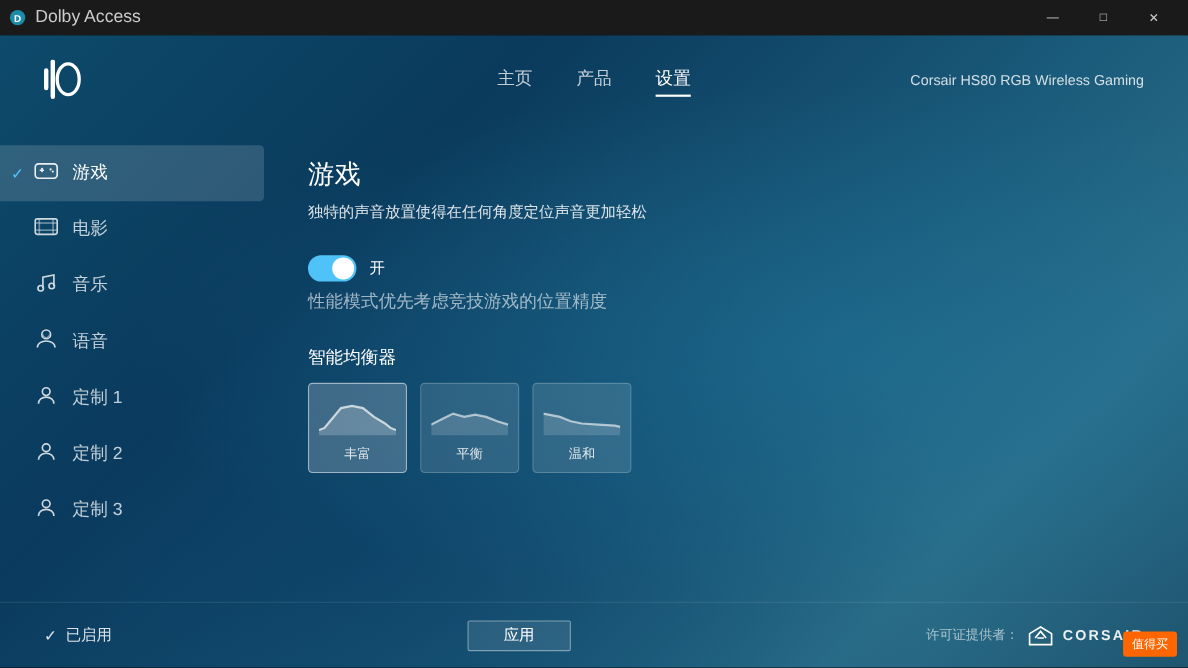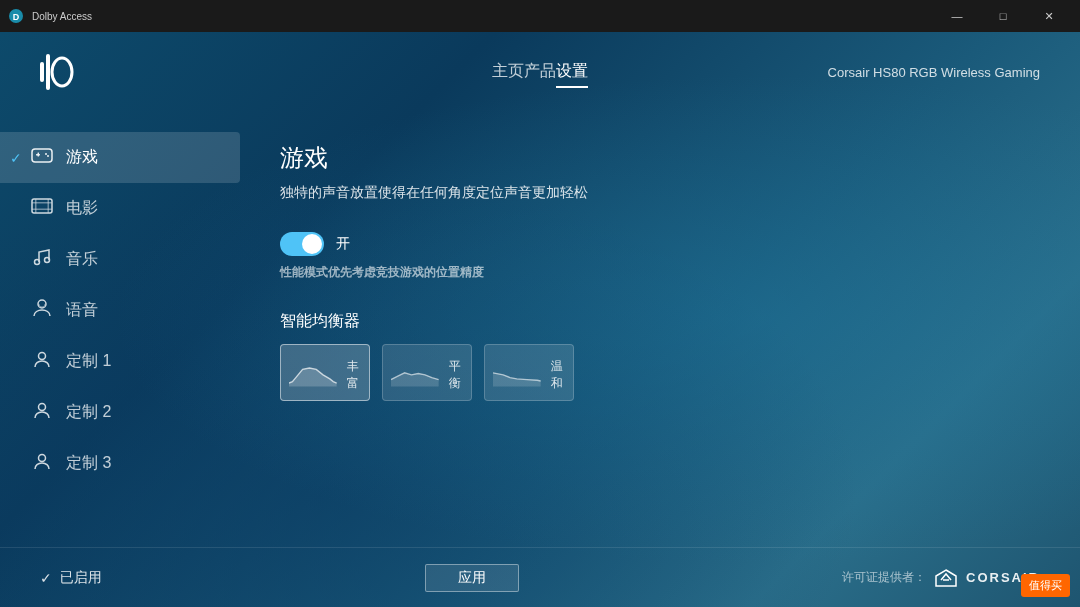--- a/index.html
+++ b/index.html
@@ -34,21 +34,21 @@
     .title-bar-icon {
       width: 16px;
       height: 16px;
       display: flex;
       align-items: center;
       justify-content: center;
     }
 
     .title-bar-title {
       color: #ccc;
-      font-size: 10px;
+      font-size: 16px;
     }
 
     .title-bar-controls {
       display: flex;
       align-items: center;
     }
 
     .title-btn {
       width: 46px;
       height: 32px;
@@ -100,20 +100,21 @@
       margin-right: auto;
     }
 
     .logo-icon {
       width: 36px;
       height: 36px;
     }
 
     .nav-links {
       display: flex;
+      gap: 40px;
       position: absolute;
       left: 50%;
       transform: translateX(-50%);
     }
 
     .nav-link {
       color: rgba(255,255,255,0.75);
       font-size: 16px;
       cursor: pointer;
       padding: 4px 0;
@@ -233,41 +234,40 @@
       right: 2px;
       transition: 0.2s;
     }
 
     .toggle-text {
       font-size: 14px;
       color: #fff;
     }
 
     .setting-hint {
-      font-size: 12px;
+      font-size: 16px;
       color: rgba(255,255,255,0.6);
-      font-weight: bold;
     }
 
     
     .eq-cards {
       display: flex;
       gap: 12px;
       margin-top: 12px;
     }
 
     .eq-card {
       width: 90px;
       padding: 12px 8px 8px;
       background: rgba(255,255,255,0.12);
       border: 1px solid rgba(255,255,255,0.2);
       border-radius: 4px;
       cursor: pointer;
       display: flex;
-      flex-direction: row;
+      flex-direction: column;
       align-items: center;
       gap: 8px;
     }
 
     .eq-card.selected {
       background: rgba(255,255,255,0.2);
       border-color: rgba(255,255,255,0.5);
     }
 
     .eq-visual {

